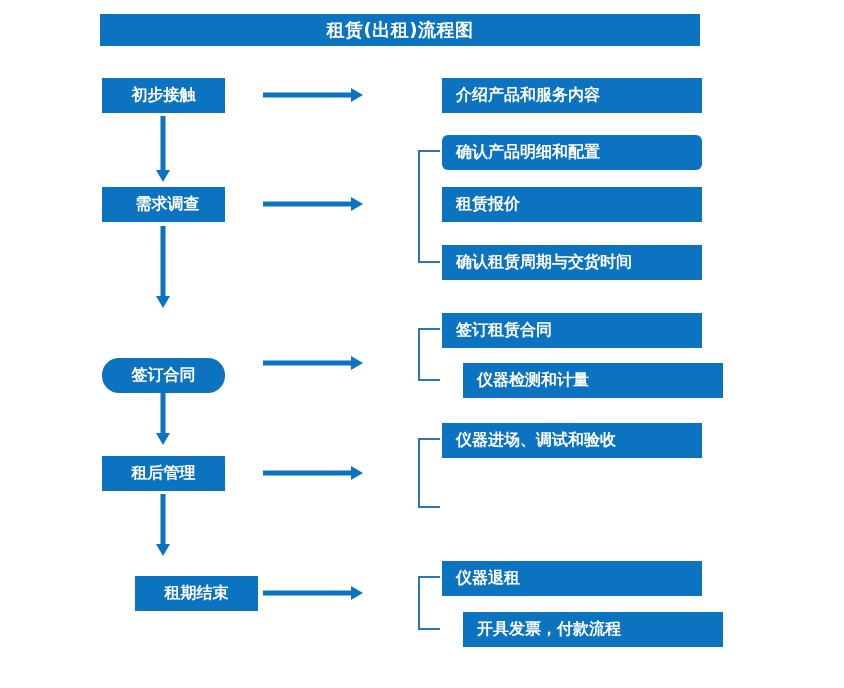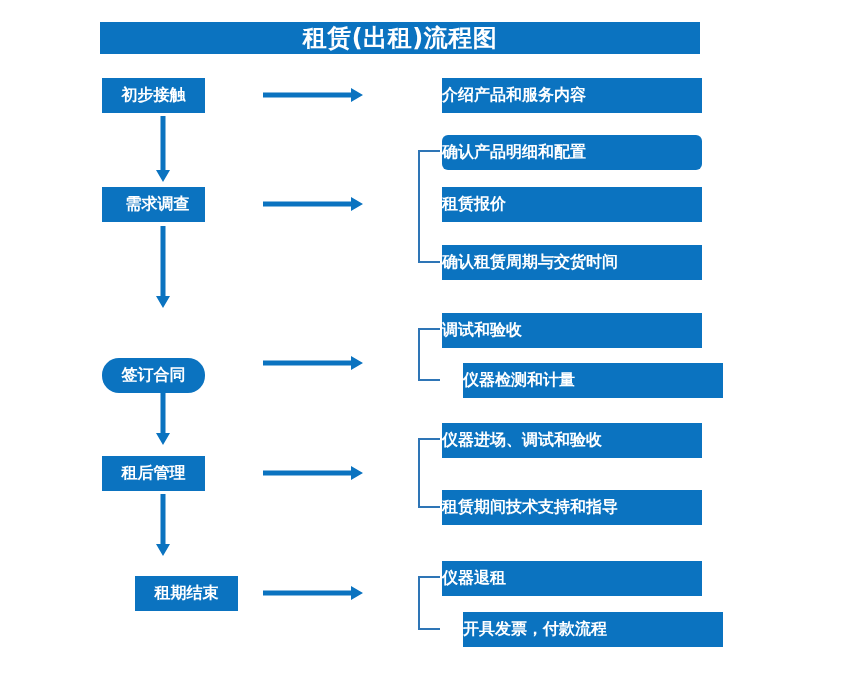--- a/index.html
+++ b/index.html
@@ -23,53 +23,53 @@
   }
 
   .title-bar {
     position: absolute;
     left: 100px;
     top: 14px;
     width: 600px;
     height: 32px;
     background: #0b73c0;
     color: #ffffff;
-    font-size: 24px;
+    font-size: 18px;
     font-weight: bold;
     display: flex;
     align-items: center;
     justify-content: center;
     letter-spacing: 0.5px;
-    margin-top: 8px;
   }
 
   .stage-box {
     position: absolute;
     background: #0b73c0;
     color: #ffffff;
     font-size: 16px;
     font-weight: bold;
     display: flex;
     align-items: center;
     box-sizing: border-box;
   }
 
   .stage-box.left {
     left: 102px;
-    width: 103px;
+    width: 123px;
     height: 35px;
     justify-content: center;
     padding-bottom: 1px;
   }
 
   .stage-box.right {
     left: 442px;
     width: 260px;
     height: 35px;
     justify-content: flex-start;
+    padding-left: 14px;
     padding-bottom: 1px;
   }
 
   .arrow-h {
     position: absolute;
     height: 14px;
     left: 263px;
     width: 100px;
   }
 
@@ -146,21 +146,21 @@
       <path d="M0 4.5 L88 4.5 L88 0 L100 7 L88 14 L88 9.5 L0 9.5 Z" fill="#0b73c0"></path>
     </svg>
   </div>
 
   <div class="bracket" style="top:328px; height:53px;">
     <svg viewBox="0 0 24 53" preserveAspectRatio="none">
       <path d="M24 1 L3 1 L3 52 L24 52" fill="none" stroke="#2e75b6" stroke-width="2"></path>
     </svg>
   </div>
 
-  <div class="stage-box right" style="top:313px;">调试和验收</div>
+  <div class="stage-box right" style="top:313px;">签订租赁合同</div>
   <div class="stage-box right" style="top:363px;margin-left:21px;">仪器检测和计量</div>
 
   <div class="arrow-v" style="top:385px; height:60px;">
     <svg viewBox="0 0 14 60" preserveAspectRatio="none">
       <path d="M4.5 0 L9.5 0 L9.5 48 L14 48 L7 60 L0 48 L4.5 48 Z" fill="#0b73c0"></path>
     </svg>
   </div>
 
   <div class="stage-box left" style="top:456px;">租后管理</div>
 
@@ -170,21 +170,20 @@
     </svg>
   </div>
 
   <div class="bracket" style="top:438px; height:70px;">
     <svg viewBox="0 0 24 70" preserveAspectRatio="none">
       <path d="M24 1 L3 1 L3 69 L24 69" fill="none" stroke="#2e75b6" stroke-width="2"></path>
     </svg>
   </div>
 
   <div class="stage-box right" style="top:423px;">仪器进场、调试和验收</div>
-  <div class="stage-box right" style="top:490px;">租赁期间技术支持和指导</div>
 
   <div class="arrow-v" style="top:494px; height:62px;">
     <svg viewBox="0 0 14 62" preserveAspectRatio="none">
       <path d="M4.5 0 L9.5 0 L9.5 50 L14 50 L7 62 L0 50 L4.5 50 Z" fill="#0b73c0"></path>
     </svg>
   </div>
 
   <div class="stage-box left" style="top:576px;margin-left:33px;">租期结束</div>
 
   <div class="arrow-h" style="top:586px;">

